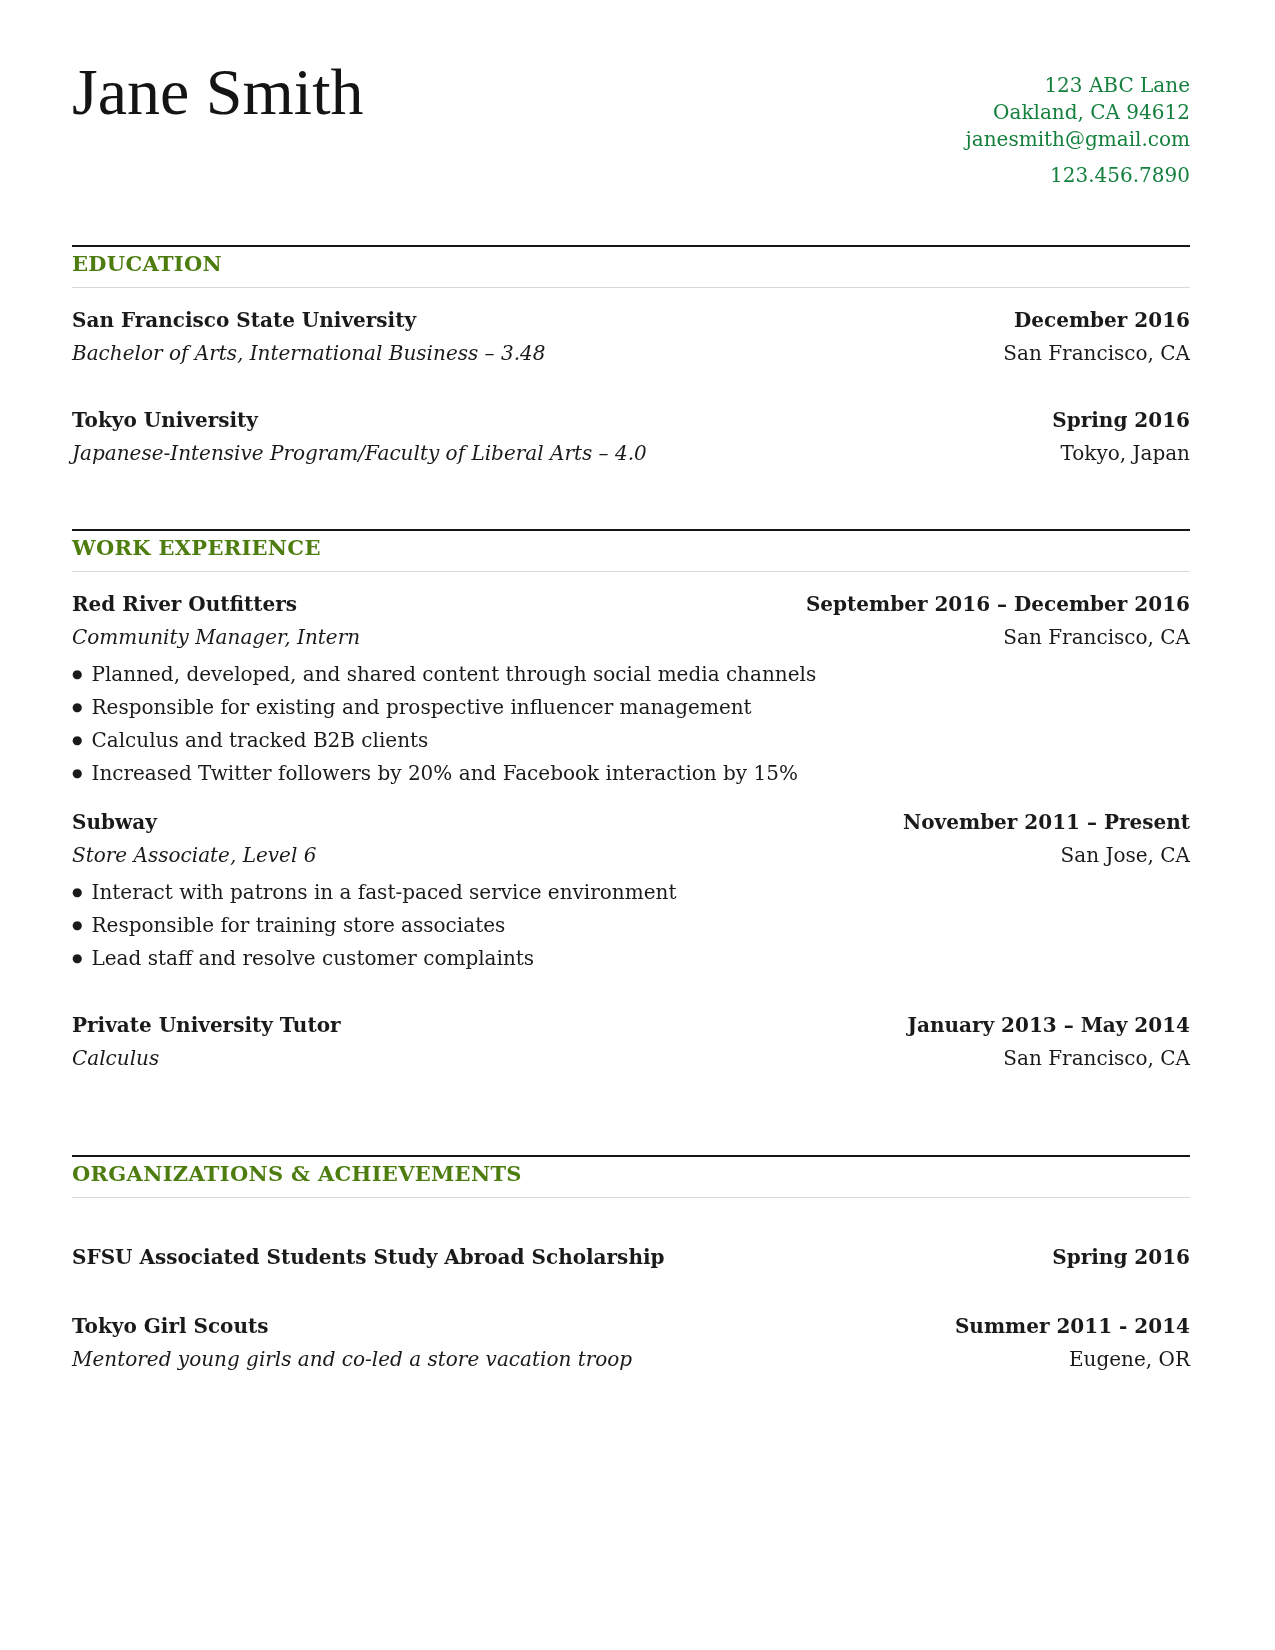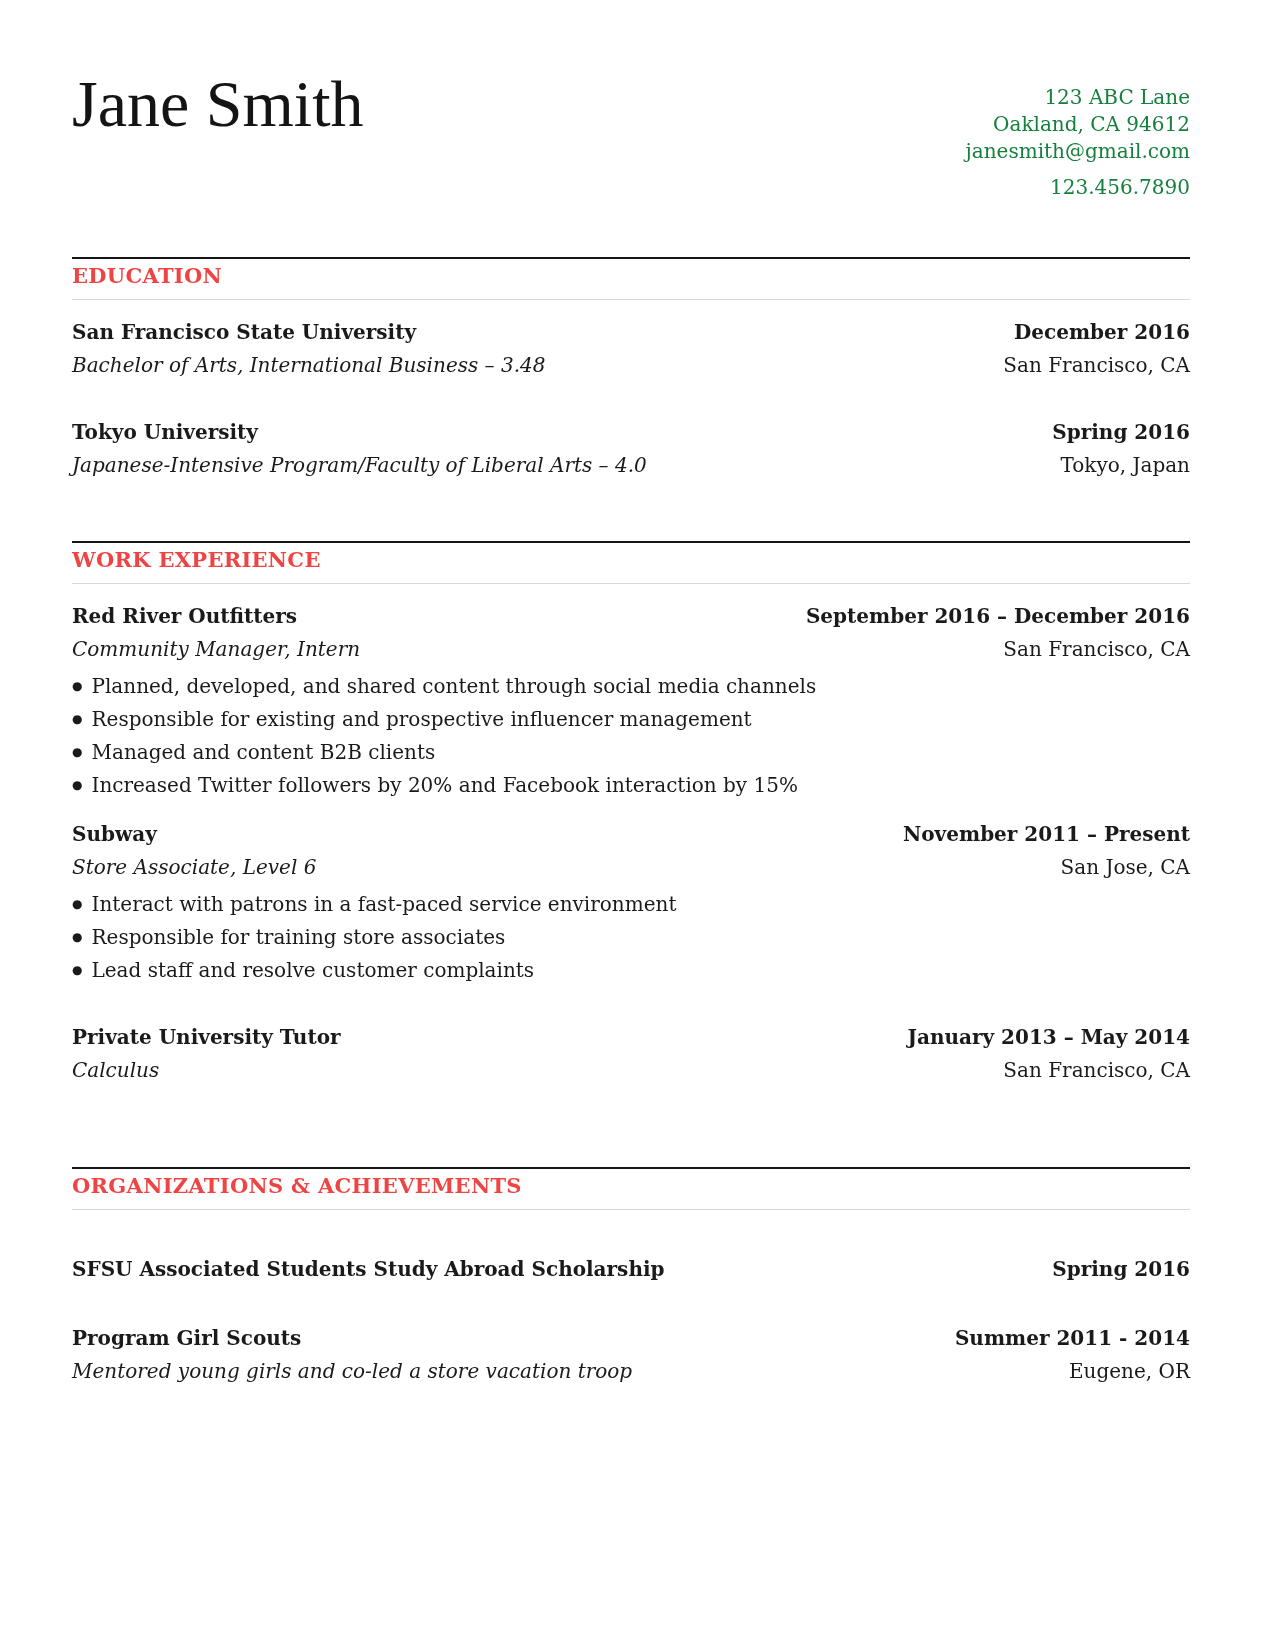--- a/index.html
+++ b/index.html
@@ -6,21 +6,21 @@
   body{
     width:1275px;height:1650px;
     background:#ffffff;
     font-family:"DejaVu Serif", serif;
     color:#1a1a1a;
     overflow:hidden;
   }
   .page{
     box-sizing:border-box;
     width:1275px;height:1650px;
-    padding:60px 85px 0 72px;
+    padding:48px 85px 0 72px;
   }
   
   .hdr{display:flex;justify-content:space-between;align-items:flex-start;margin-bottom:56px;}
   .name{
     font-family:"Liberation Serif", serif;
     font-weight:400;
     font-size:66px;
     line-height:1.1;
     margin:8px 0 0 0;
     color:#141414;
@@ -39,21 +39,21 @@
   .sec-org{margin-top:80px;}
   .section h2{
     margin:0;
     font-size:21px;
     font-weight:700;
     line-height:24px;
     letter-spacing:0.3px;
     border-top:2px solid #161616;
     border-bottom:1px solid #d8d8d8;
     padding:5px 0 11px 0;
-    color:#ef4444;
+    color:#4d7c0f;
   }
   .entry{margin-top:16px;}
   .entry.gap-ed2{margin-top:34px;}
   .entry.gap-wk2{}
   .entry.gap-wk3{margin-top:34px;}
   .entry.gap-org1{margin-top:20px;}
   .entry.gap-org2{margin-top:43px;}
   .entry.gap-org3{margin-top:36px;}
   .row{
     display:flex;
@@ -143,21 +143,21 @@
         <li>
             <span class="dot">●</span>
             <span>Planned, developed, and shared content through social media channels</span>
           </li>
         <li>
             <span class="dot">●</span>
             <span>Responsible for existing and prospective influencer management</span>
           </li>
         <li>
             <span class="dot">●</span>
-            <span>Managed and content B2B clients</span>
+            <span>Calculus and tracked B2B clients</span>
           </li>
         <li>
             <span class="dot">●</span>
             <span>Increased Twitter followers by 20% and Facebook interaction by 15%</span>
           </li>
       </ul>
     </div>
 
     <div class="entry gap-wk2">
       <div class="row">
@@ -202,21 +202,21 @@
 
     <div class="entry gap-org2">
       <div class="row">
         <span class="t-left"><span class="title">SFSU Associated Students</span><span class="suffix"> Study Abroad Scholarship</span></span>
         <span class="date">Spring 2016</span>
       </div>
     </div>
 
     <div class="entry gap-org3">
       <div class="row">
-        <span class="t-left title">Program Girl Scouts</span>
+        <span class="t-left title">Tokyo Girl Scouts</span>
         <span class="date">Summer 2011 - 2014</span>
       </div>
       <div class="row">
         <span class="t-left sub">Mentored young girls and co-led a store vacation troop</span>
         <span class="loc">Eugene, OR</span>
       </div>
     </div>
   </div>
 
 </div>

